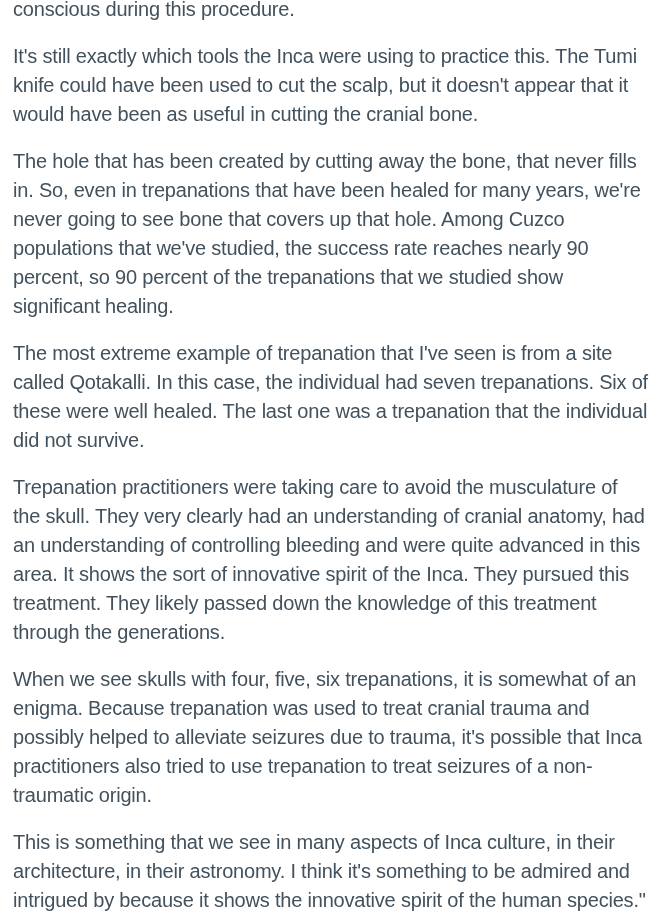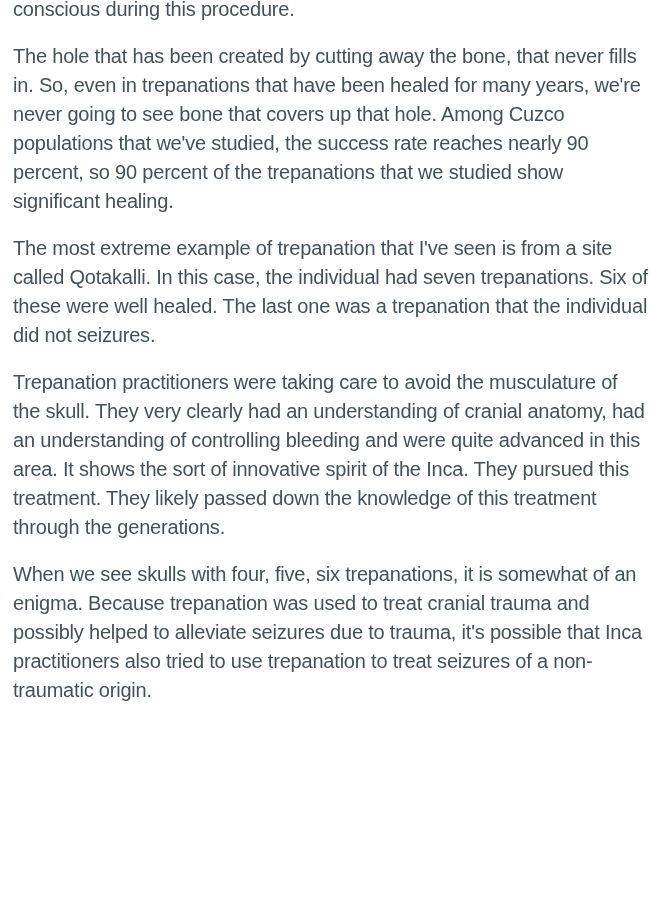--- a/index.html
+++ b/index.html
@@ -23,17 +23,19 @@
   }
   main.article p:first-child {
     margin-top: -5px; 
   }
 </style>
 </head>
 <body>
 
 <main class="article">
   <p>conscious during this procedure.</p>
+  <p>It's still exactly which tools the Inca were using to practice this. The Tumi knife could have been used to cut the scalp, but it doesn't appear that it would have been as useful in cutting the cranial bone.</p>
   <p>The hole that has been created by cutting away the bone, that never fills in. So, even in trepanations that have been healed for many years, we're never going to see bone that covers up that hole. Among Cuzco populations that we've studied, the success rate reaches nearly 90 percent, so 90 percent of the trepanations that we studied show significant healing.</p>
-  <p>The most extreme example of trepanation that I've seen is from a site called Qotakalli. In this case, the individual had seven trepanations. Six of these were well healed. The last one was a trepanation that the individual did not seizures.</p>
+  <p>The most extreme example of trepanation that I've seen is from a site called Qotakalli. In this case, the individual had seven trepanations. Six of these were well healed. The last one was a trepanation that the individual did not survive.</p>
   <p>Trepanation practitioners were taking care to avoid the musculature of the skull. They very clearly had an understanding of cranial anatomy, had an understanding of controlling bleeding and were quite advanced in this area. It shows the sort of innovative spirit of the Inca. They pursued this treatment. They likely passed down the knowledge of this treatment through the generations.</p>
   <p>When we see skulls with four, five, six trepanations, it is somewhat of an enigma. Because trepanation was used to treat cranial trauma and possibly helped to alleviate seizures due to trauma, it's possible that Inca practitioners also tried to use trepanation to treat seizures of a non-traumatic origin.</p>
+  <p>This is something that we see in many aspects of Inca culture, in their architecture, in their astronomy. I think it's something to be admired and intrigued by because it shows the innovative spirit of the human species."</p>
 </main>
 
 </body></html>

